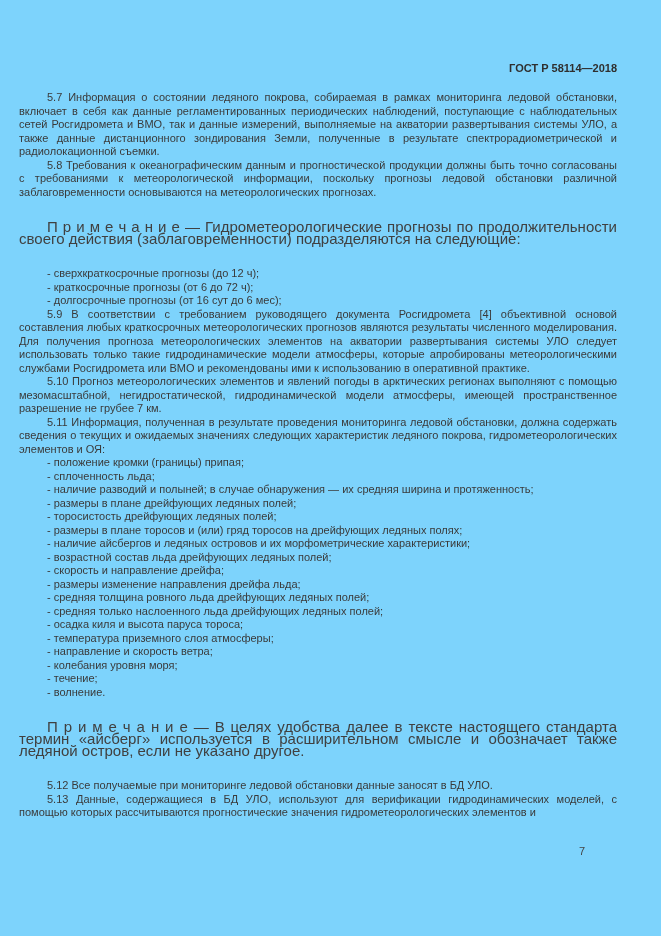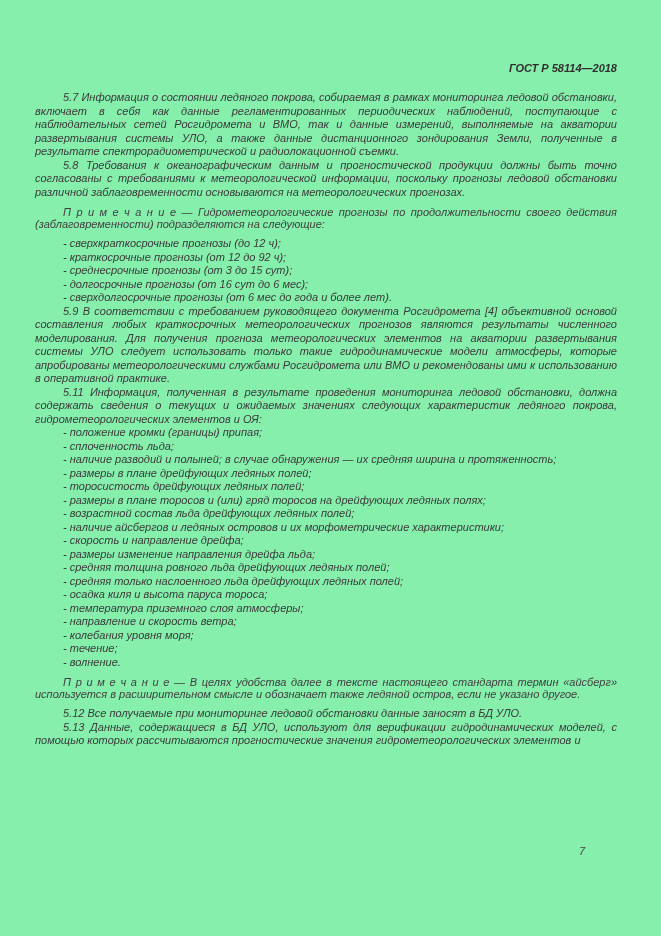--- a/index.html
+++ b/index.html
@@ -8,42 +8,41 @@
     width: 661px;
     height: 936px;
     position: relative;
     overflow: hidden;
     font-family: "Liberation Sans", sans-serif;
     color: #3a3a3a;
   }
   .page {
     position: absolute;
     inset: 0;
-    padding: 62px 44px 0 35px;
-    background: #86efac;
-    font-style: italic;
+    padding: 62px 44px 0 19px;
+    background: #7dd3fc;
   }
   .doc-header {
     text-align: right;
     font-weight: bold;
     font-size: 11px;
     color: #2f2f2f;
     margin-bottom: 17px;
   }
   .doc-body {
     font-size: 11px;
     line-height: 13.5px;
     text-align: justify;
   }
   .para { text-indent: 28px; }
   .note {
-    font-size: 11px;
+    font-size: 15px;
     line-height: 12px;
     text-indent: 28px;
-    margin: 7px 0;
+    margin: 22px 0;
     color: #404040;
   }
   .list .list-item { padding-left: 28px; text-align: left; }
   .list-spaced { margin-top: 4px; }
   .page-number {
     position: absolute;
     top: 845px;
     right: 76px;
     font-size: 11px;
     color: #444444;
@@ -54,36 +53,35 @@
 
 <div class="page">
   <div class="doc-header">ГОСТ Р 58114—2018</div>
 
   <div class="doc-body">
     <p class="para">5.7 Информация о состоянии ледяного покрова, собираемая в рамках мониторинга ледовой обстановки, включает в себя как данные регламентированных периодических наблюдений, поступающие с наблюдательных сетей Росгидромета и ВМО, так и данные измерений, выполняемые на акватории развертывания системы УЛО, а также данные дистанционного зондирования Земли, полученные в результате спектрорадиометрической и радиолокационной съемки.</p>
     <p class="para">5.8 Требования к океанографическим данным и прогностической продукции должны быть точно согласованы с требованиями к метеорологической информации, поскольку прогнозы ледовой обстановки различной заблаговременности основываются на метеорологических прогнозах.</p>
     <p class="note">П р и м е ч а н и е — Гидрометеорологические прогнозы по продолжительности своего действия (заблаговременности) подразделяются на следующие:</p>
     <div class="list list-spaced">
         <div class="list-item">- сверхкраткосрочные прогнозы (до 12 ч);</div>
-        <div class="list-item">- краткосрочные прогнозы (от 12 до 92 ч);</div>
-        <div class="list-item">- среднесрочные прогнозы (от 3 до 15 сут);</div>
+        <div class="list-item">- краткосрочные прогнозы (от 6 до 72 ч);</div>
         <div class="list-item">- долгосрочные прогнозы (от 16 сут до 6 мес);</div>
-        <div class="list-item">- сверхдолгосрочные прогнозы (от 6 мес до года и более лет).</div>
       </div>
     <p class="para">5.9 В соответствии с требованием руководящего документа Росгидромета [4] объективной основой составления любых краткосрочных метеорологических прогнозов являются результаты численного моделирования. Для получения прогноза метеорологических элементов на акватории развертывания системы УЛО следует использовать только такие гидродинамические модели атмосферы, которые апробированы метеорологическими службами Росгидромета или ВМО и рекомендованы ими к использованию в оперативной практике.</p>
+    <p class="para">5.10 Прогноз метеорологических элементов и явлений погоды в арктических регионах выполняют с помощью мезомасштабной, негидростатической, гидродинамической модели атмосферы, имеющей пространственное разрешение не грубее 7 км.</p>
     <p class="para">5.11 Информация, полученная в результате проведения мониторинга ледовой обстановки, должна содержать сведения о текущих и ожидаемых значениях следующих характеристик ледяного покрова, гидрометеорологических элементов и ОЯ:</p>
     <div class="list">
         <div class="list-item">- положение кромки (границы) припая;</div>
         <div class="list-item">- сплоченность льда;</div>
         <div class="list-item">- наличие разводий и полыней; в случае обнаружения — их средняя ширина и протяженность;</div>
         <div class="list-item">- размеры в плане дрейфующих ледяных полей;</div>
         <div class="list-item">- торосистость дрейфующих ледяных полей;</div>
         <div class="list-item">- размеры в плане торосов и (или) гряд торосов на дрейфующих ледяных полях;</div>
+        <div class="list-item">- наличие айсбергов и ледяных островов и их морфометрические характеристики;</div>
         <div class="list-item">- возрастной состав льда дрейфующих ледяных полей;</div>
-        <div class="list-item">- наличие айсбергов и ледяных островов и их морфометрические характеристики;</div>
         <div class="list-item">- скорость и направление дрейфа;</div>
         <div class="list-item">- размеры изменение направления дрейфа льда;</div>
         <div class="list-item">- средняя толщина ровного льда дрейфующих ледяных полей;</div>
         <div class="list-item">- средняя только наслоенного льда дрейфующих ледяных полей;</div>
         <div class="list-item">- осадка киля и высота паруса тороса;</div>
         <div class="list-item">- температура приземного слоя атмосферы;</div>
         <div class="list-item">- направление и скорость ветра;</div>
         <div class="list-item">- колебания уровня моря;</div>
         <div class="list-item">- течение;</div>
         <div class="list-item">- волнение.</div>

